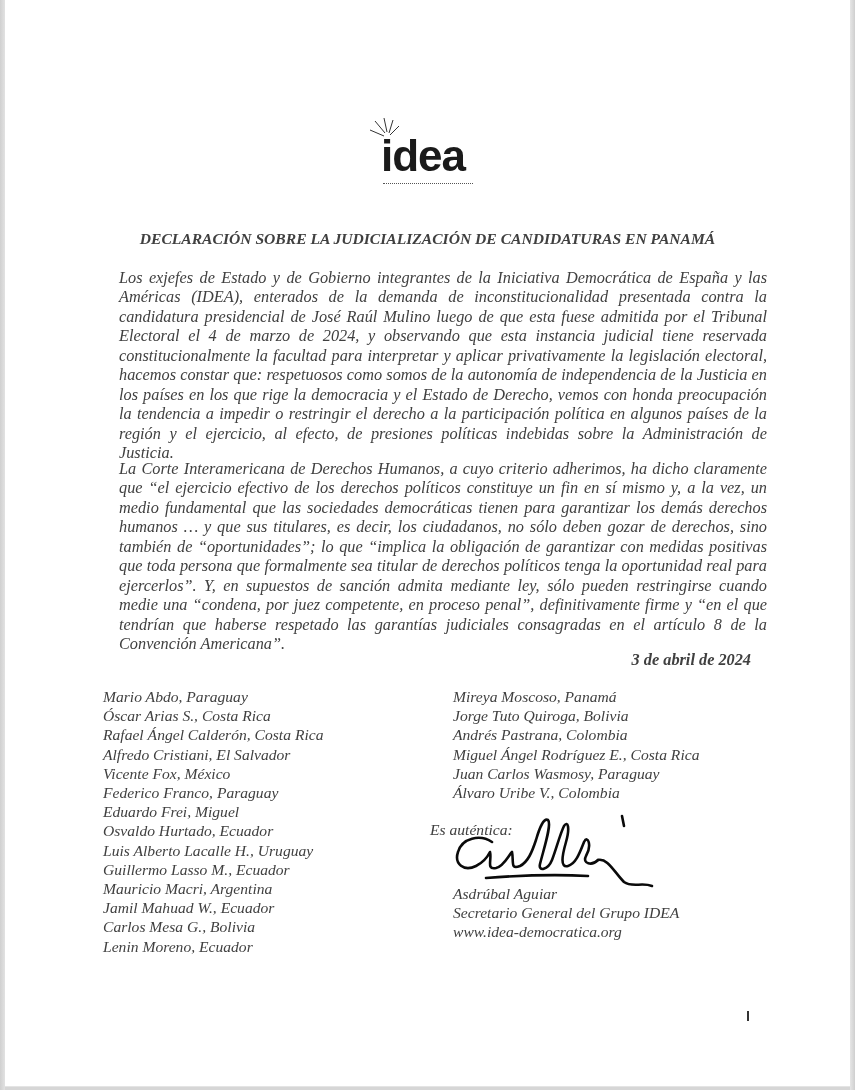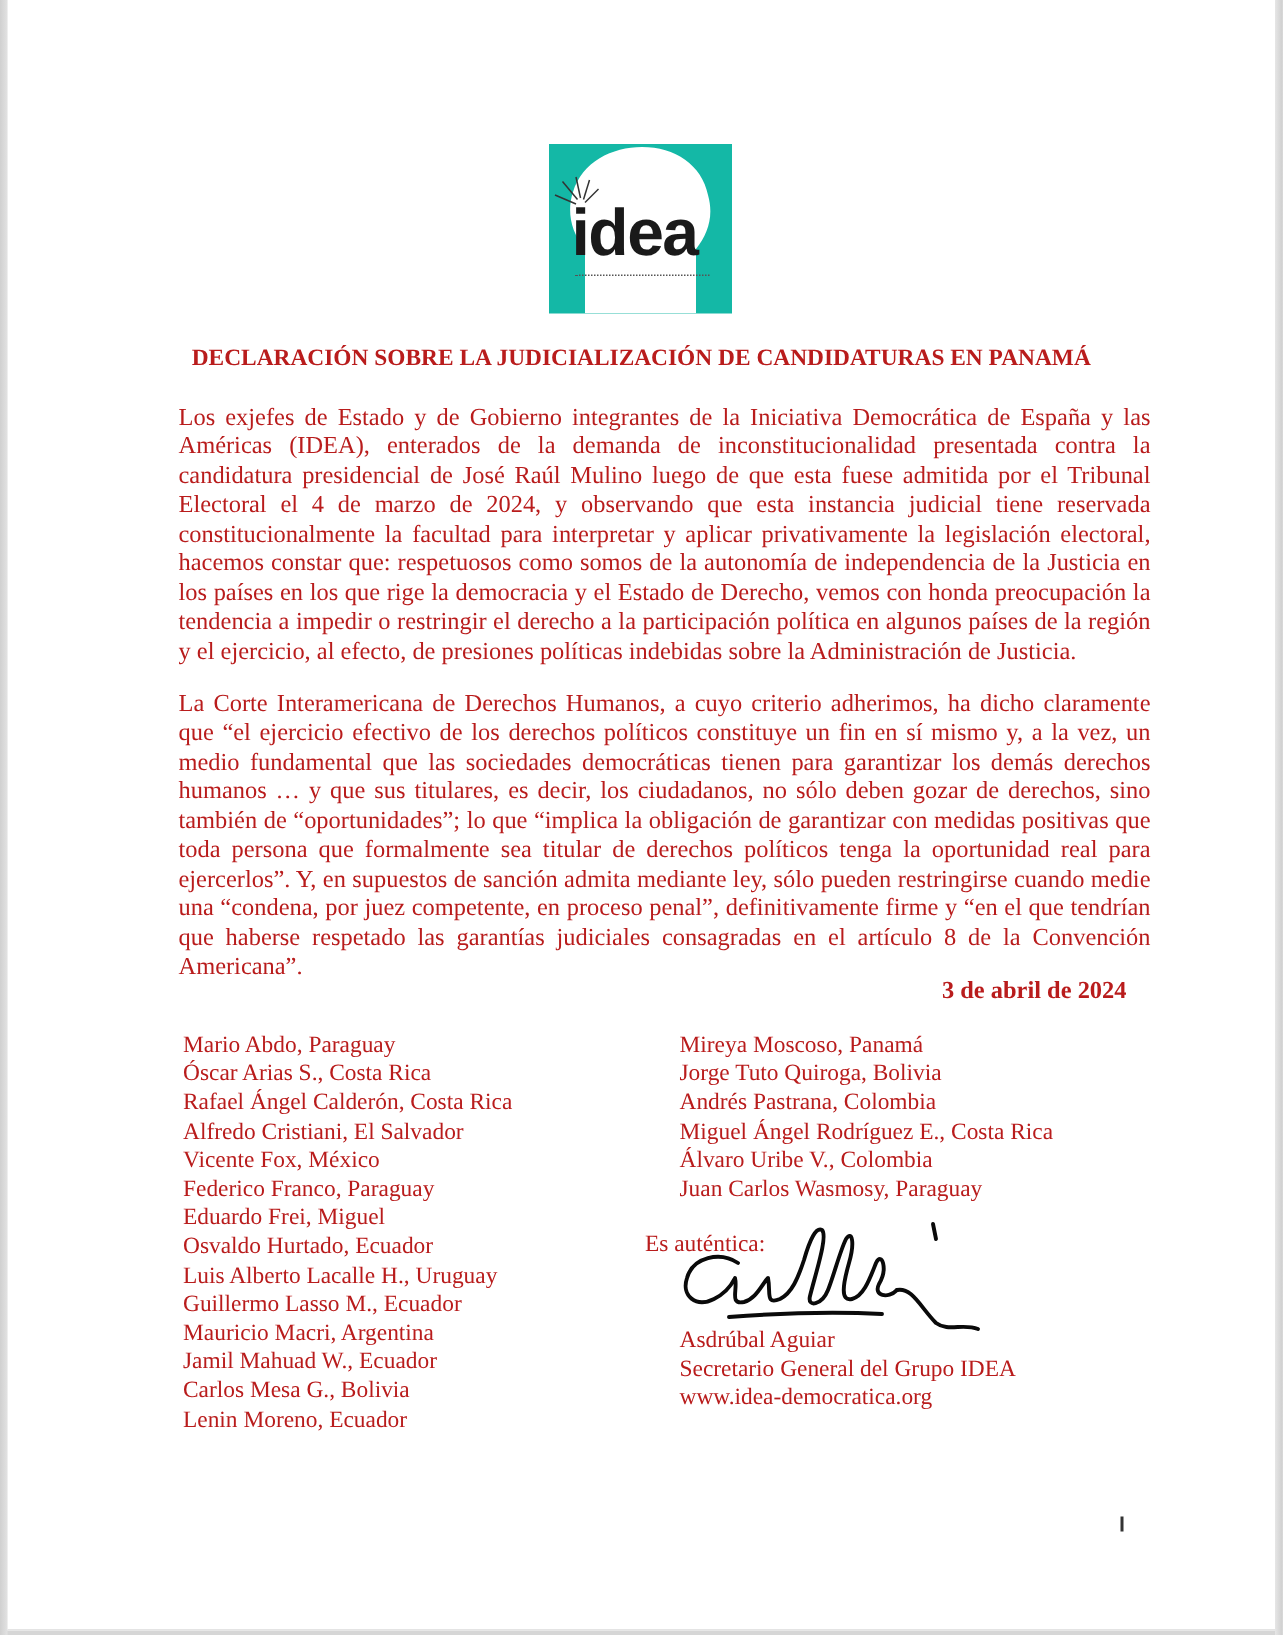--- a/index.html
+++ b/index.html
@@ -22,30 +22,31 @@
   .edge-left {
     position: absolute; left: 0; top: 0; width: 5px; height: 1090px;
     background: linear-gradient(to right, #d0d0d0, #e2e2e2);
   }
   .edge-right {
     position: absolute; right: 0; top: 0; width: 5px; height: 1090px;
     background: linear-gradient(to right, #e6e6e6, #cfcfcf);
   }
   .serif {
     font-family: "Liberation Serif", "DejaVu Serif", serif;
-    color: #b91c1c;
+    color: #404040;
+    font-style: italic;
   }
   
   .logo {
     position: absolute;
     left: 366px;
     top: 96px;
     width: 122px;
     height: 113px;
-    background: #14b8a6;
+    background: #ffffff;
     overflow: hidden;
   }
   .logo svg { position: absolute; left: 0; top: 0; }
   .logo-word {
     position: absolute;
     left: 15px;
     top: 38px;
     font-family: "Liberation Sans", "DejaVu Sans", sans-serif;
     font-weight: bold;
     font-size: 44px;
@@ -91,21 +92,21 @@
     font-size: 16.3px;
   }
   .signers {
     position: absolute;
     font-size: 15.6px;
     line-height: 19.2px;
     margin: 0;
     padding: 0;
     list-style: none;
   }
-  .signers.left { left: 103px; top: 687px; margin-left: 19px; }
+  .signers.left { left: 103px; top: 687px; }
   .signers.right { left: 453px; top: 687px; }
   .auth {
     position: absolute;
     left: 430px;
     top: 820px;
     font-size: 15.6px;
     line-height: 19.2px;
   }
   .sig-block {
     position: absolute;
@@ -173,22 +174,22 @@
   <li>Jamil Mahuad W., Ecuador</li>
   <li>Carlos Mesa G., Bolivia</li>
   <li>Lenin Moreno, Ecuador</li>
 </ul>
 
 <ul class="signers right serif">
   <li>Mireya Moscoso, Panamá</li>
   <li>Jorge Tuto Quiroga, Bolivia</li>
   <li>Andrés Pastrana, Colombia</li>
   <li>Miguel Ángel Rodríguez E., Costa Rica</li>
+  <li>Juan Carlos Wasmosy, Paraguay</li>
   <li>Álvaro Uribe V., Colombia</li>
-  <li>Juan Carlos Wasmosy, Paraguay</li>
 </ul>
 
 <div class="auth serif">Es auténtica:</div>
 
 <svg class="signature" width="215" height="80" viewBox="0 0 215 80">
   <g fill="none" stroke="#0a0a0a" stroke-width="2.6" stroke-linecap="round" stroke-linejoin="round">
     <path d="M40 30 C28 22 10 26 6 40 C2 52 12 60 24 54 C32 50 36 44 38 40 C40 48 34 58 44 56 C52 54 56 44 60 40 C62 50 58 58 68 54 C76 50 80 40 84 28 C88 14 92 6 96 8 C100 12 92 36 88 52 C86 60 96 58 100 48 C104 38 108 22 112 14 C116 8 118 16 114 30 C110 44 108 56 116 54 C124 52 128 40 132 30 C136 22 140 34 134 44 C130 52 140 54 146 48"></path>
     <path d="M146 48 C156 46 162 60 172 70 C180 76 190 70 200 74"></path>
     <path d="M170 4 L172 14"></path>
     <path d="M34 66 C60 64 100 62 136 64"></path>

